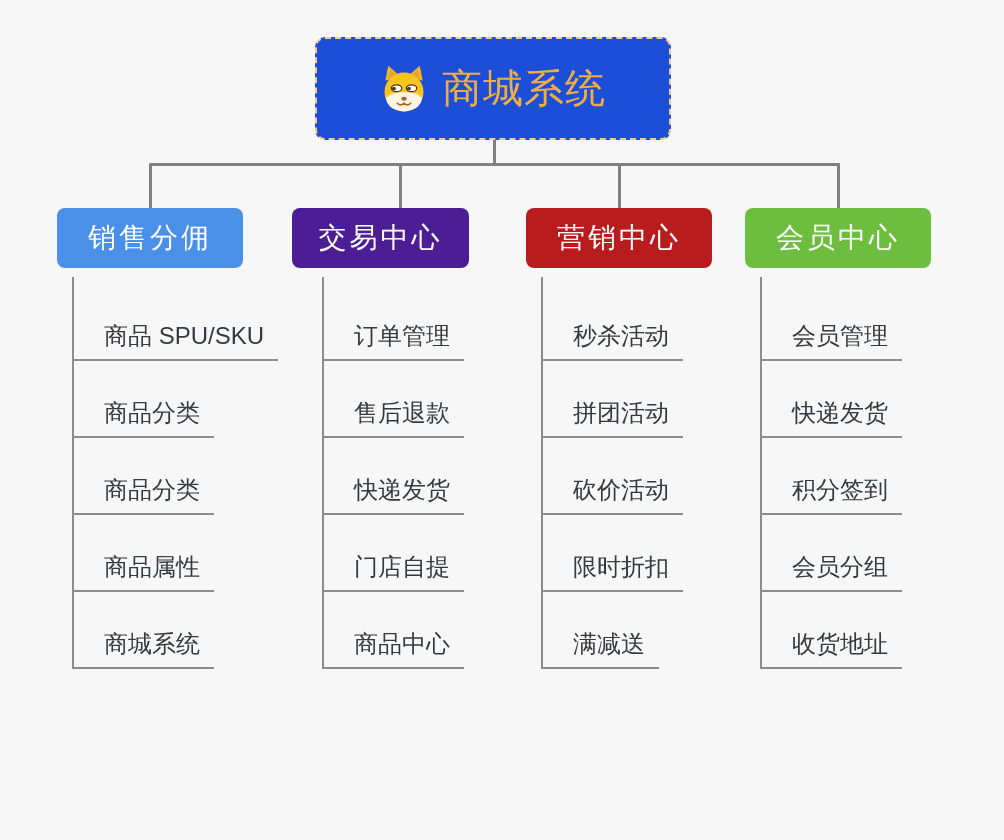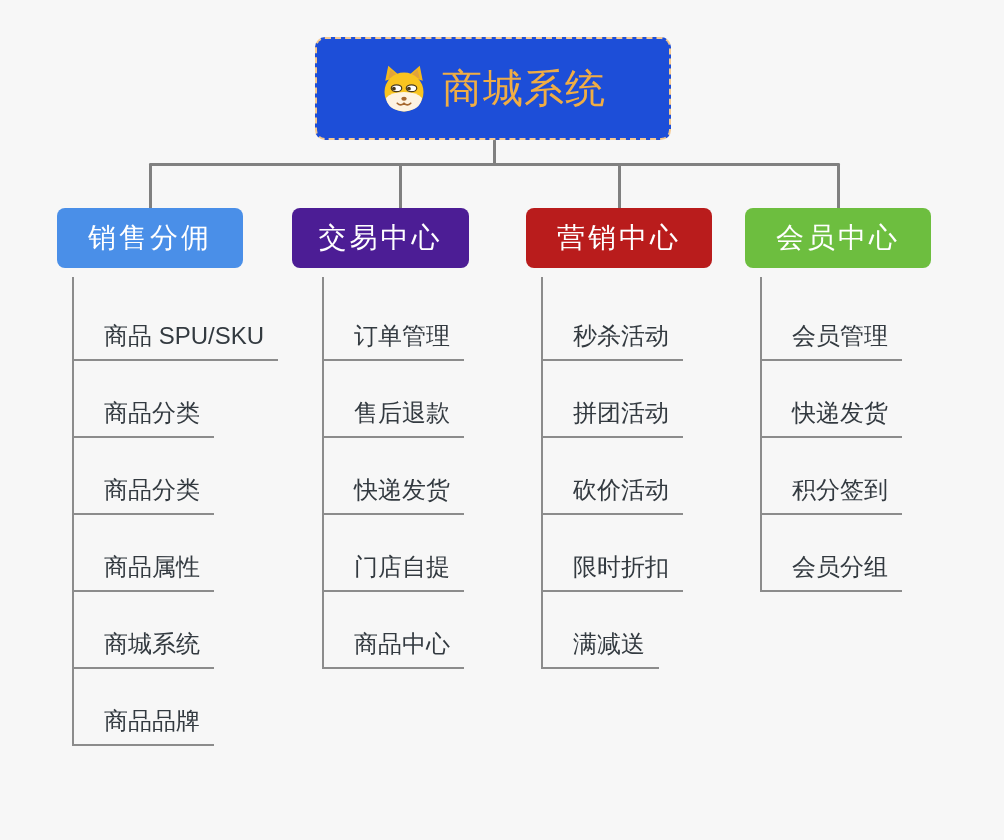--- a/index.html
+++ b/index.html
@@ -90,21 +90,20 @@
 <div class="branch" style="left: 292px; width: 177px; background: #4c1d95;">交易中心</div>
 <div class="branch" style="left: 526px; background: #b91c1c;">营销中心</div>
 <div class="branch" style="left: 745px; background: rgb(109, 190, 63);">会员中心</div>
 
 <div class="col" style="left:72px;">
   <div class="leaf">商品 SPU/SKU</div>
   <div class="leaf">商品分类</div>
   <div class="leaf">商品分类</div>
   <div class="leaf">商品属性</div>
   <div class="leaf">商城系统</div>
-  <div class="leaf">商品品牌</div>
 </div>
 
 <div class="col" style="left:322px;">
   <div class="leaf">订单管理</div>
   <div class="leaf">售后退款</div>
   <div class="leaf">快递发货</div>
   <div class="leaf">门店自提</div>
   <div class="leaf">商品中心</div>
 </div>
 
@@ -114,13 +113,14 @@
   <div class="leaf">砍价活动</div>
   <div class="leaf">限时折扣</div>
   <div class="leaf">满减送</div>
 </div>
 
 <div class="col" style="left:760px;">
   <div class="leaf">会员管理</div>
   <div class="leaf">快递发货</div>
   <div class="leaf">积分签到</div>
   <div class="leaf">会员分组</div>
+  <div class="leaf">收货地址</div>
 </div>
 
 </body></html>

